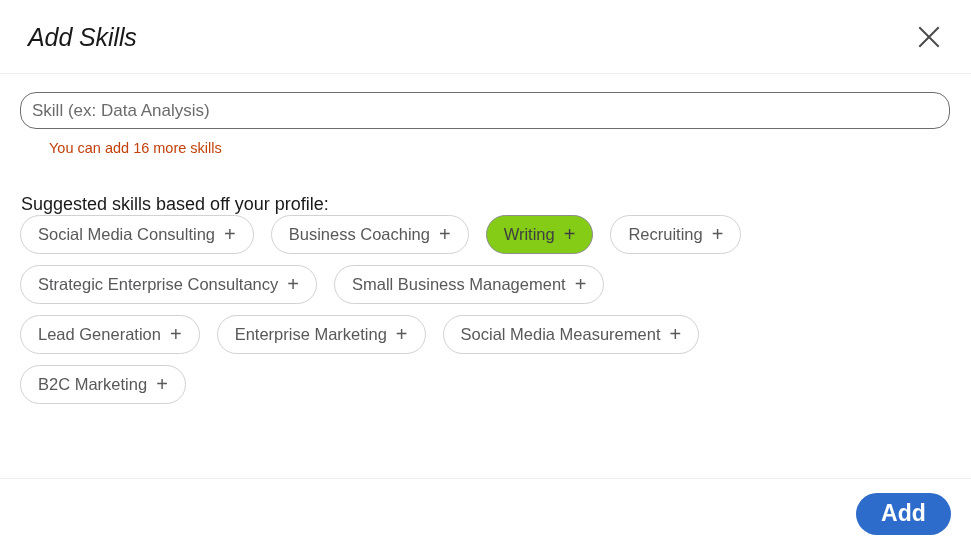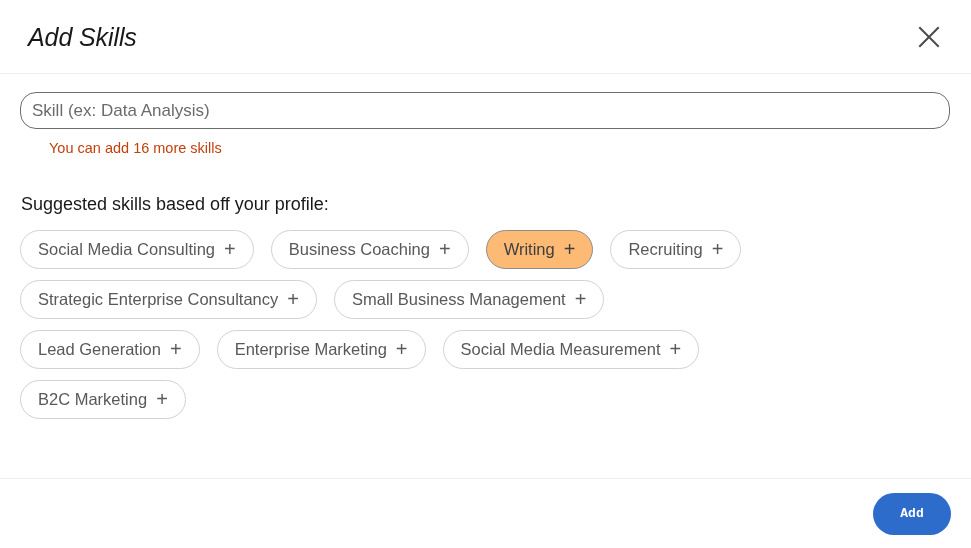--- a/index.html
+++ b/index.html
@@ -99,21 +99,21 @@
 
   .suggested-label {
     margin-top: 36px;
     font-size: 18px;
     line-height: 22px;
     color: #191919;
     padding-left: 1px;
   }
 
   .chip-rows {
-    margin-top: 15px;
+    margin-top: 0;
   }
   .chip-row {
     display: flex;
     align-items: center;
     gap: 17px;
     margin-bottom: 11px;
     flex-wrap: nowrap;
   }
 
   .chip {
@@ -135,21 +135,21 @@
   }
   .chip .chip-plus {
     font-size: 20px;
     line-height: 1;
     color: #59595b;
     font-weight: 400;
     position: relative;
     top: -0.5px;
   }
   .chip.chip-active {
-    background: #fdba74;
+    background: #84cc16;
     border-color: #8d8d8d;
     color: #3f3f41;
   }
   .chip.chip-active .chip-plus { color: #3f3f41; }
 
   
   .dialog-footer {
     flex: 0 0 70px;
     border-top: 1px solid #ededed;
     display: flex;
@@ -159,22 +159,22 @@
     box-sizing: border-box;
   }
   .add-button {
     min-width: 78px;
     height: 42px;
     padding: 0 25px;
     border: none;
     border-radius: 21px;
     background: #2d6cca;
     color: #ffffff;
-    font-family: Liberation Mono, monospace;
-    font-size: 13px;
+    font-family: Liberation Sans, sans-serif;
+    font-size: 23px;
     font-weight: bold;
     letter-spacing: 0.1px;
     cursor: pointer;
   }
 </style>
 </head>
 <body>
 
 <div class="dialog">
 

